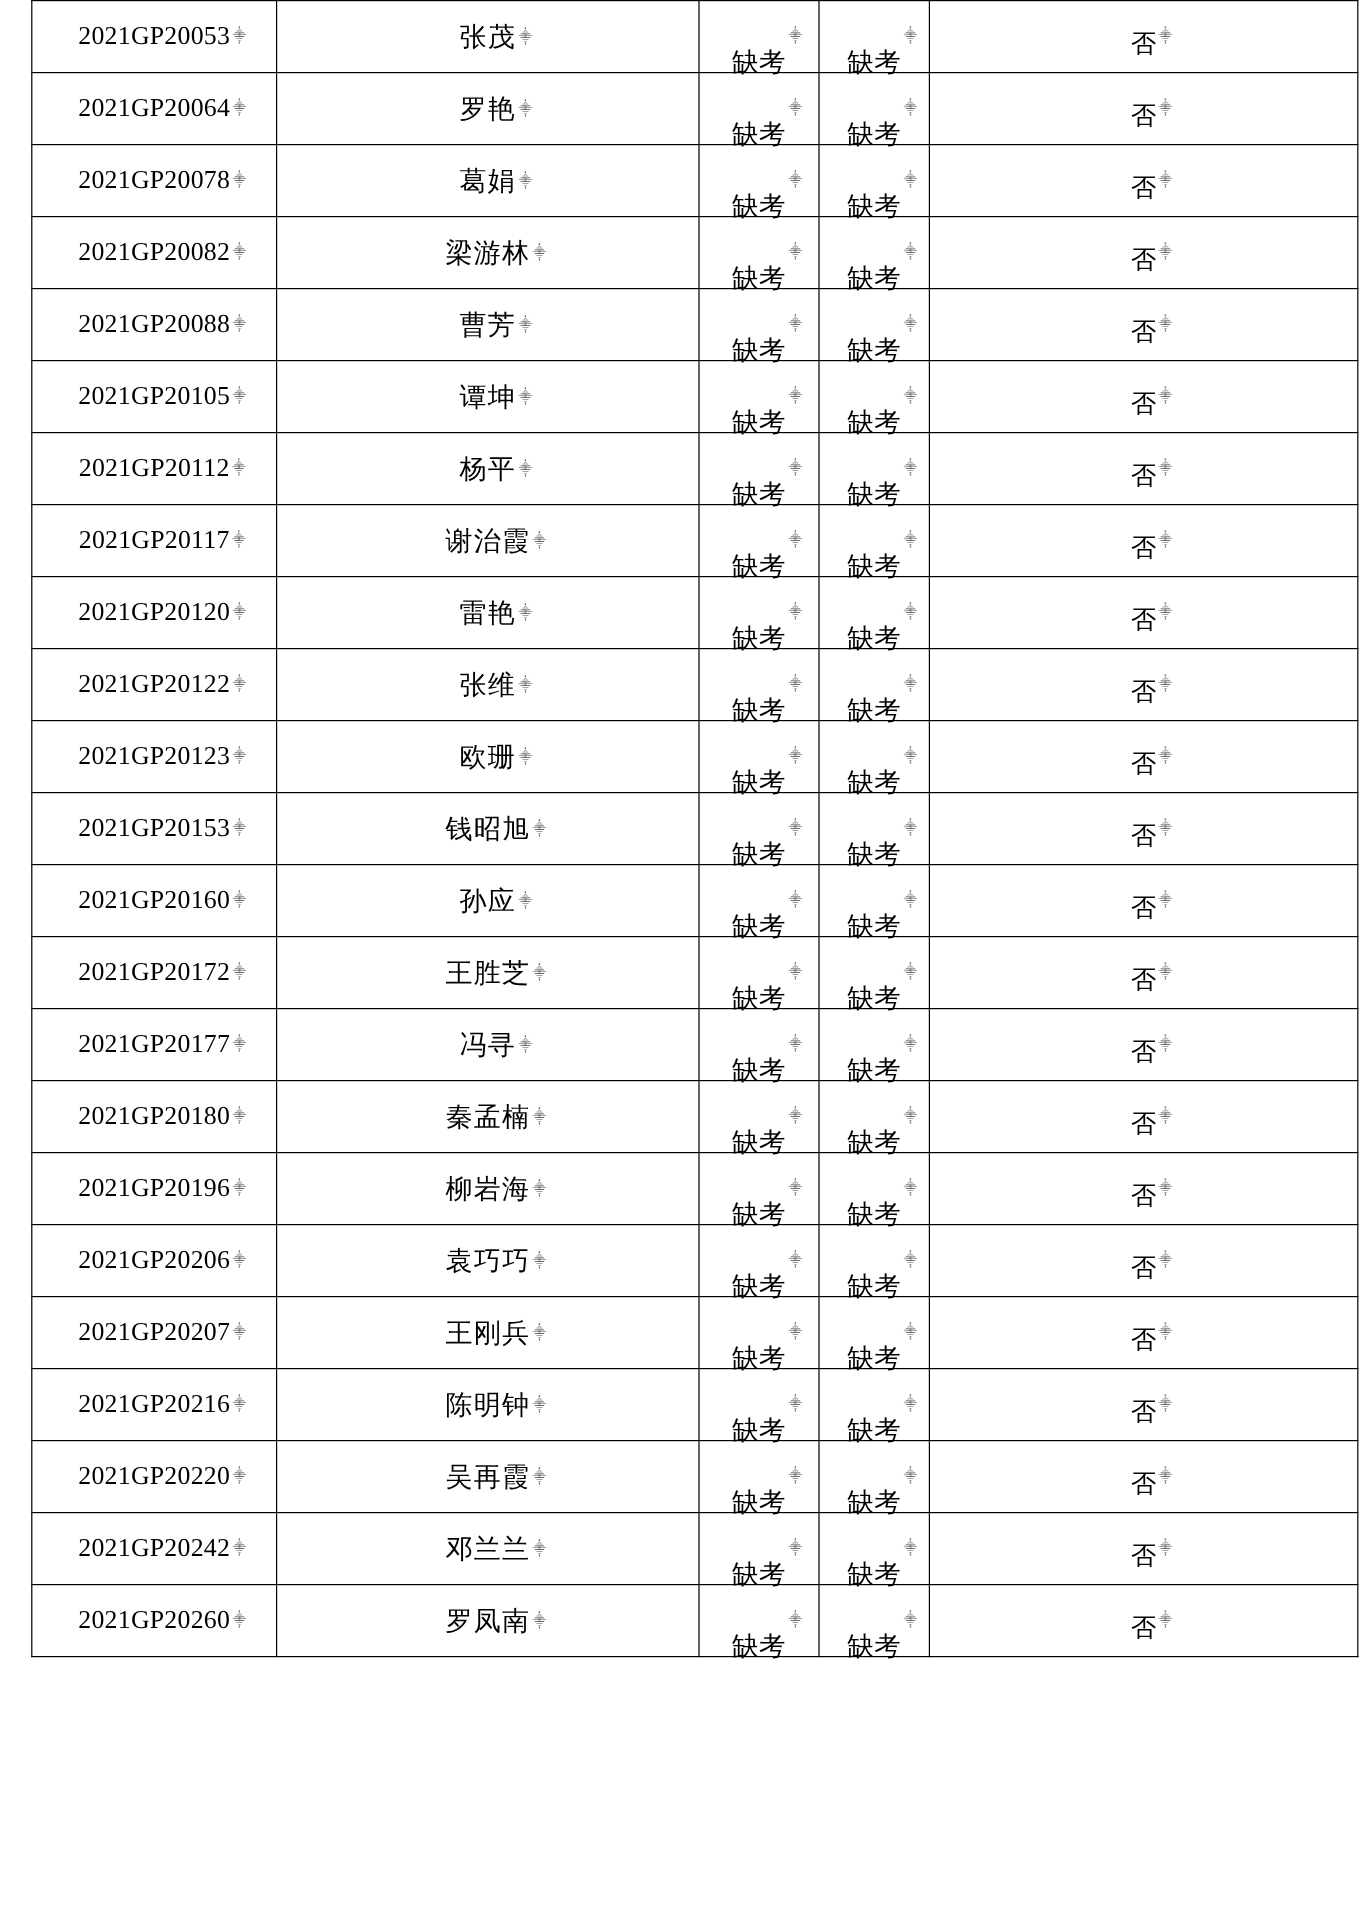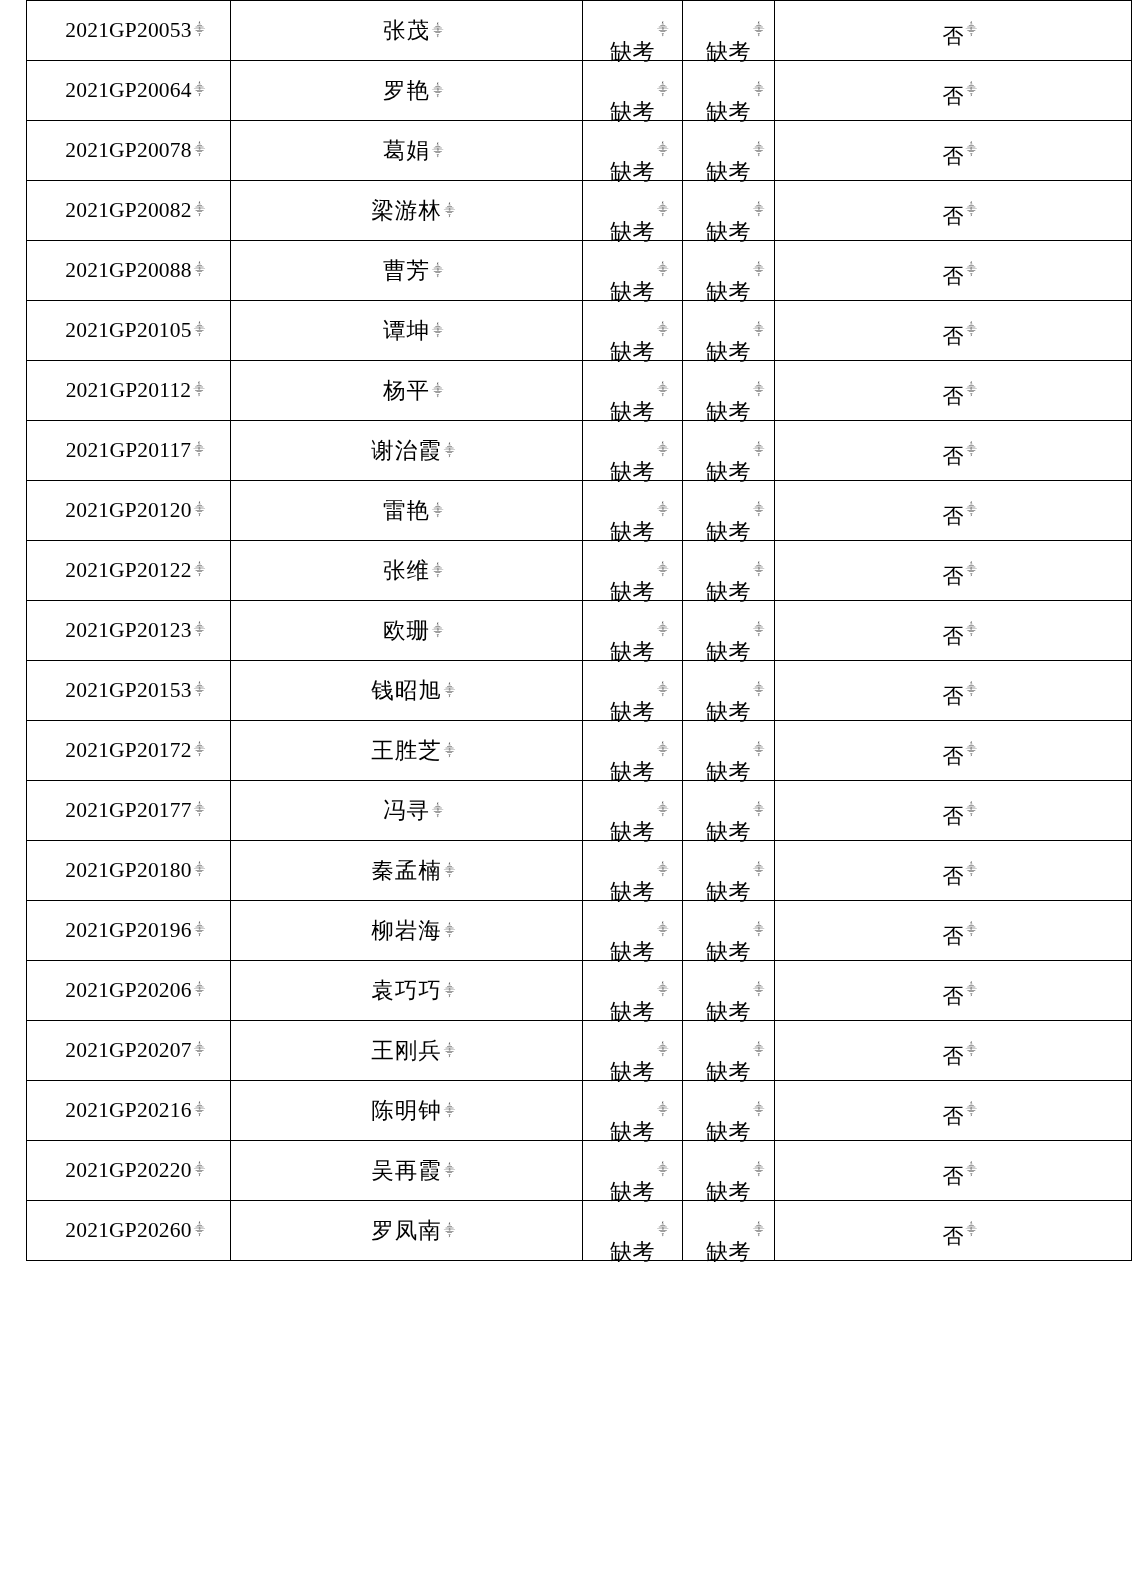--- a/index.html
+++ b/index.html
@@ -175,20 +175,27 @@
           <td><span class="cell-pass">否</span><span class="mark"></span></td>
         </tr>
         <tr>
           <td><span class="cell-id">2021GP20153</span><span class="mark"></span></td>
           <td><span class="cell-name">钱昭旭</span><span class="mark"></span></td>
           <td><span class="cell-score">缺考</span><span class="mark"></span></td>
           <td><span class="cell-score">缺考</span><span class="mark"></span></td>
           <td><span class="cell-pass">否</span><span class="mark"></span></td>
         </tr>
         <tr>
+          <td><span class="cell-id">2021GP20160</span><span class="mark"></span></td>
+          <td><span class="cell-name">孙应</span><span class="mark"></span></td>
+          <td><span class="cell-score">缺考</span><span class="mark"></span></td>
+          <td><span class="cell-score">缺考</span><span class="mark"></span></td>
+          <td><span class="cell-pass">否</span><span class="mark"></span></td>
+        </tr>
+        <tr>
           <td><span class="cell-id">2021GP20172</span><span class="mark"></span></td>
           <td><span class="cell-name">王胜芝</span><span class="mark"></span></td>
           <td><span class="cell-score">缺考</span><span class="mark"></span></td>
           <td><span class="cell-score">缺考</span><span class="mark"></span></td>
           <td><span class="cell-pass">否</span><span class="mark"></span></td>
         </tr>
         <tr>
           <td><span class="cell-id">2021GP20177</span><span class="mark"></span></td>
           <td><span class="cell-name">冯寻</span><span class="mark"></span></td>
           <td><span class="cell-score">缺考</span><span class="mark"></span></td>
@@ -226,20 +233,27 @@
         <tr>
           <td><span class="cell-id">2021GP20216</span><span class="mark"></span></td>
           <td><span class="cell-name">陈明钟</span><span class="mark"></span></td>
           <td><span class="cell-score">缺考</span><span class="mark"></span></td>
           <td><span class="cell-score">缺考</span><span class="mark"></span></td>
           <td><span class="cell-pass">否</span><span class="mark"></span></td>
         </tr>
         <tr>
           <td><span class="cell-id">2021GP20220</span><span class="mark"></span></td>
           <td><span class="cell-name">吴再霞</span><span class="mark"></span></td>
+          <td><span class="cell-score">缺考</span><span class="mark"></span></td>
+          <td><span class="cell-score">缺考</span><span class="mark"></span></td>
+          <td><span class="cell-pass">否</span><span class="mark"></span></td>
+        </tr>
+        <tr>
+          <td><span class="cell-id">2021GP20242</span><span class="mark"></span></td>
+          <td><span class="cell-name">邓兰兰</span><span class="mark"></span></td>
           <td><span class="cell-score">缺考</span><span class="mark"></span></td>
           <td><span class="cell-score">缺考</span><span class="mark"></span></td>
           <td><span class="cell-pass">否</span><span class="mark"></span></td>
         </tr>
         <tr>
           <td><span class="cell-id">2021GP20260</span><span class="mark"></span></td>
           <td><span class="cell-name">罗凤南</span><span class="mark"></span></td>
           <td><span class="cell-score">缺考</span><span class="mark"></span></td>
           <td><span class="cell-score">缺考</span><span class="mark"></span></td>
           <td><span class="cell-pass">否</span><span class="mark"></span></td>

